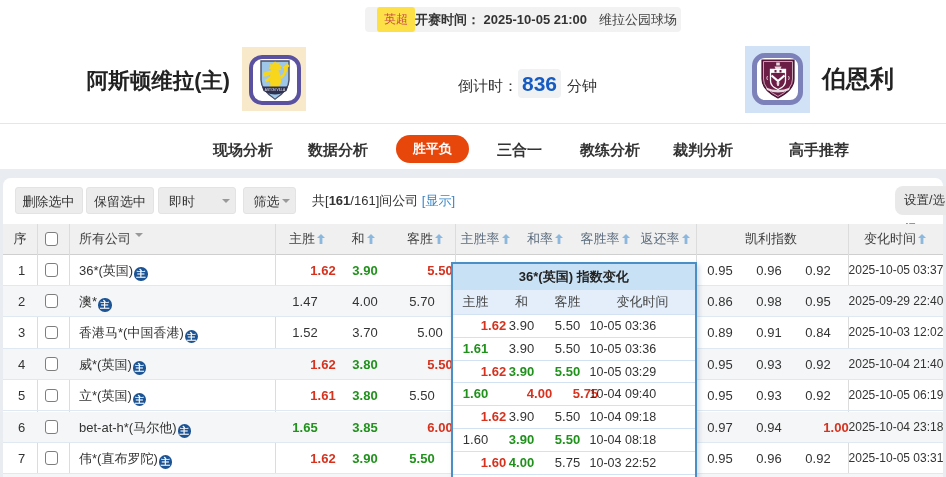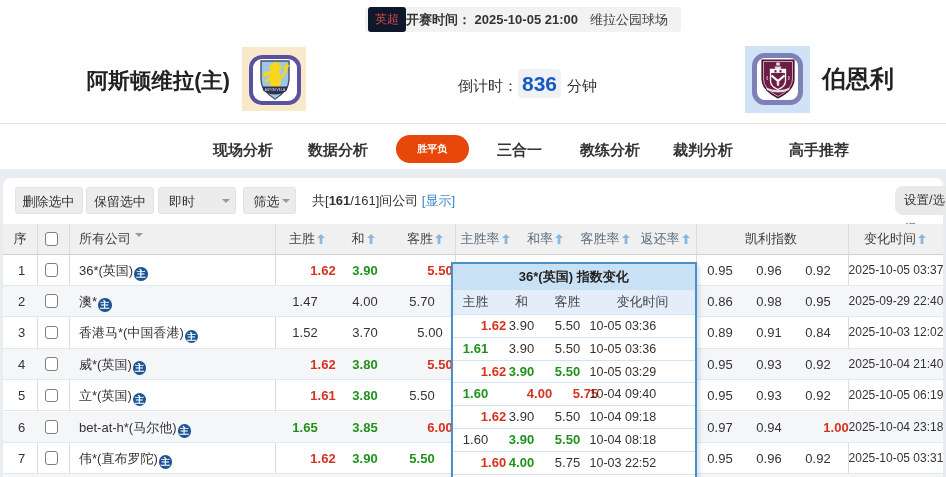--- a/index.html
+++ b/index.html
@@ -1,36 +1,36 @@
 <!DOCTYPE html>
 <html><head>
 <meta charset="utf-8">
 <style>
 html,body{margin:0;padding:0;}
 body{width:946px;height:477px;overflow:hidden;position:relative;background:#fff;
   font-family:"Liberation Sans",sans-serif;color:#333;}
 
 .pill{position:absolute;left:365px;top:7px;width:316px;height:25px;background:#f2f2f2;border-radius:4px;display:flex;align-items:center;}
-.lg{background:#0f172a;color:#c94c4c;font-size:12px;height:25px;line-height:25px;padding:0 7px;border-radius:3px;margin-left:3px;}
+.lg{background:#fde047;color:#c94c4c;font-size:12px;height:25px;line-height:25px;padding:0 7px;border-radius:3px;margin-left:12px;}
 .pill b{font-size:13px;color:#333;}
 .pill .venue{font-size:13px;font-weight:normal;color:#444;margin-left:12px;}
 
 .tname{position:absolute;font-size:22.5px;font-weight:bold;color:#222;line-height:26px;}
 
 .cbox{position:absolute;}
 .cinner{position:absolute;background:#fff;display:flex;align-items:center;justify-content:center;box-sizing:border-box;}
 
 .cd{position:absolute;font-size:15px;color:#333;}
 .cdbox{position:absolute;left:518px;top:69px;width:43px;height:29px;background:#f0f1f2;border-radius:4px;
   display:flex;align-items:center;justify-content:center;font-size:21px;font-weight:bold;color:#155bc2;}
 
 .navline{position:absolute;left:0;top:123px;width:946px;height:1px;background:#e6e6e6;}
 .nv{position:absolute;top:137.5px;height:23px;line-height:23px;font-size:15px;font-weight:bold;color:#333;}
 .nvsel{position:absolute;left:396px;top:134.5px;width:72.5px;height:28px;border-radius:14px;background:#e8470c;
-  color:#fff;font-size:10px;font-weight:bold;text-align:center;line-height:28px;}
+  color:#fff;font-size:13px;font-weight:bold;text-align:center;line-height:28px;}
 
 .band{position:absolute;left:0;top:169px;width:946px;height:308px;background:#e9edf2;}
 .card{position:absolute;left:3px;top:178px;width:940px;height:299px;background:#fff;border-radius:8px 8px 0 0;}
 .btn{position:absolute;top:187px;height:27px;line-height:27px;background:#ececec;border:1px solid #e3e3e3;
   box-sizing:border-box;border-radius:3px;font-size:13px;color:#333;text-align:center;}
 .tri{display:inline-block;width:0;height:0;border:4px solid transparent;border-top-color:#999;vertical-align:1px;}
 .tlabel{position:absolute;left:312px;top:187px;height:27px;line-height:27px;font-size:13px;color:#333;}
 .tlabel a{color:#3a87c8;text-decoration:none;}
 .setbtn{position:absolute;left:895px;top:186px;width:58px;height:29px;line-height:29px;background:#e9e9e9;border-radius:8px;font-size:12.5px;color:#333;padding-left:9px;box-sizing:border-box;}
 

